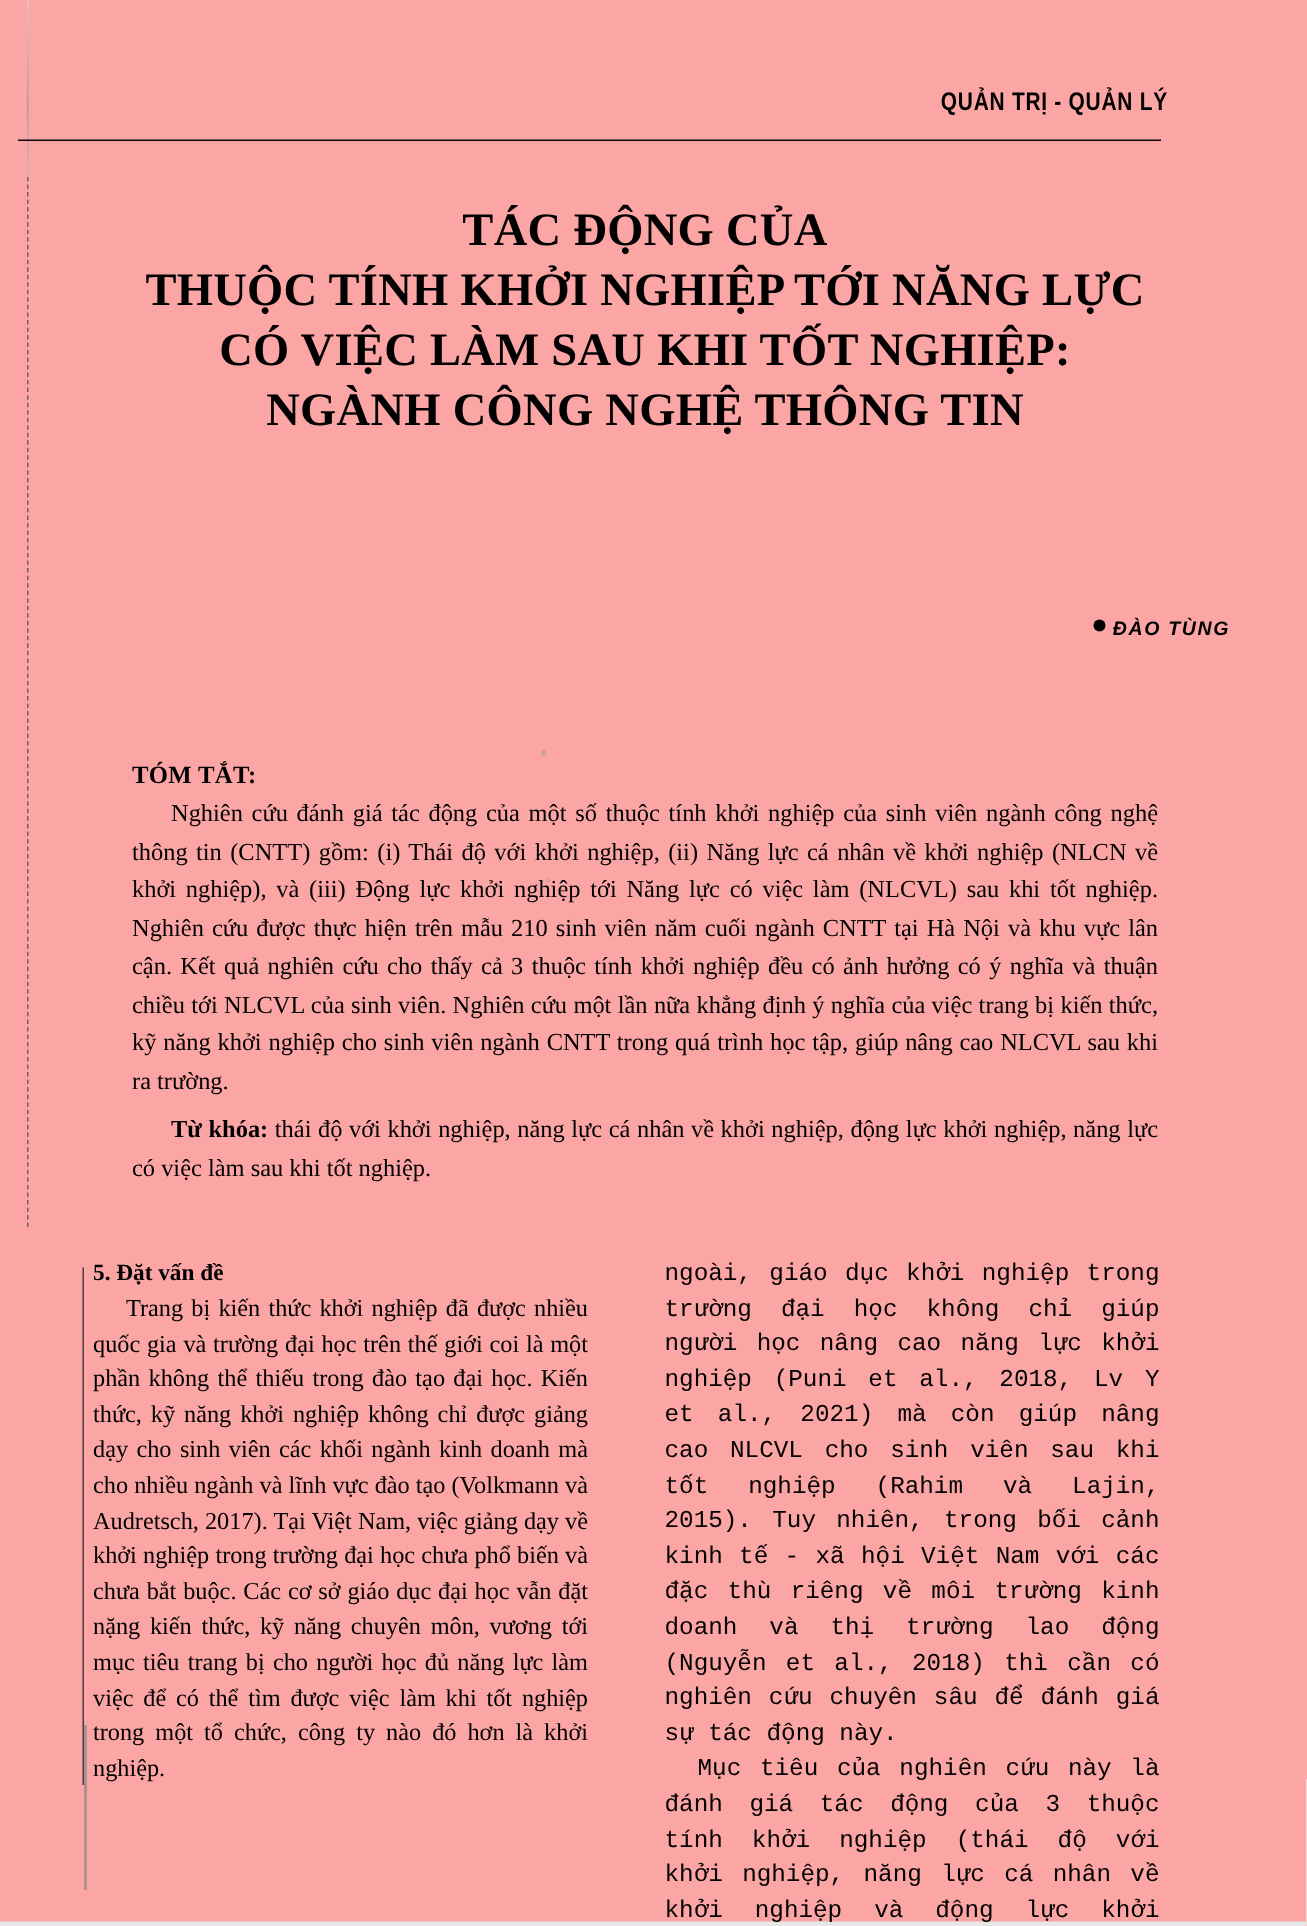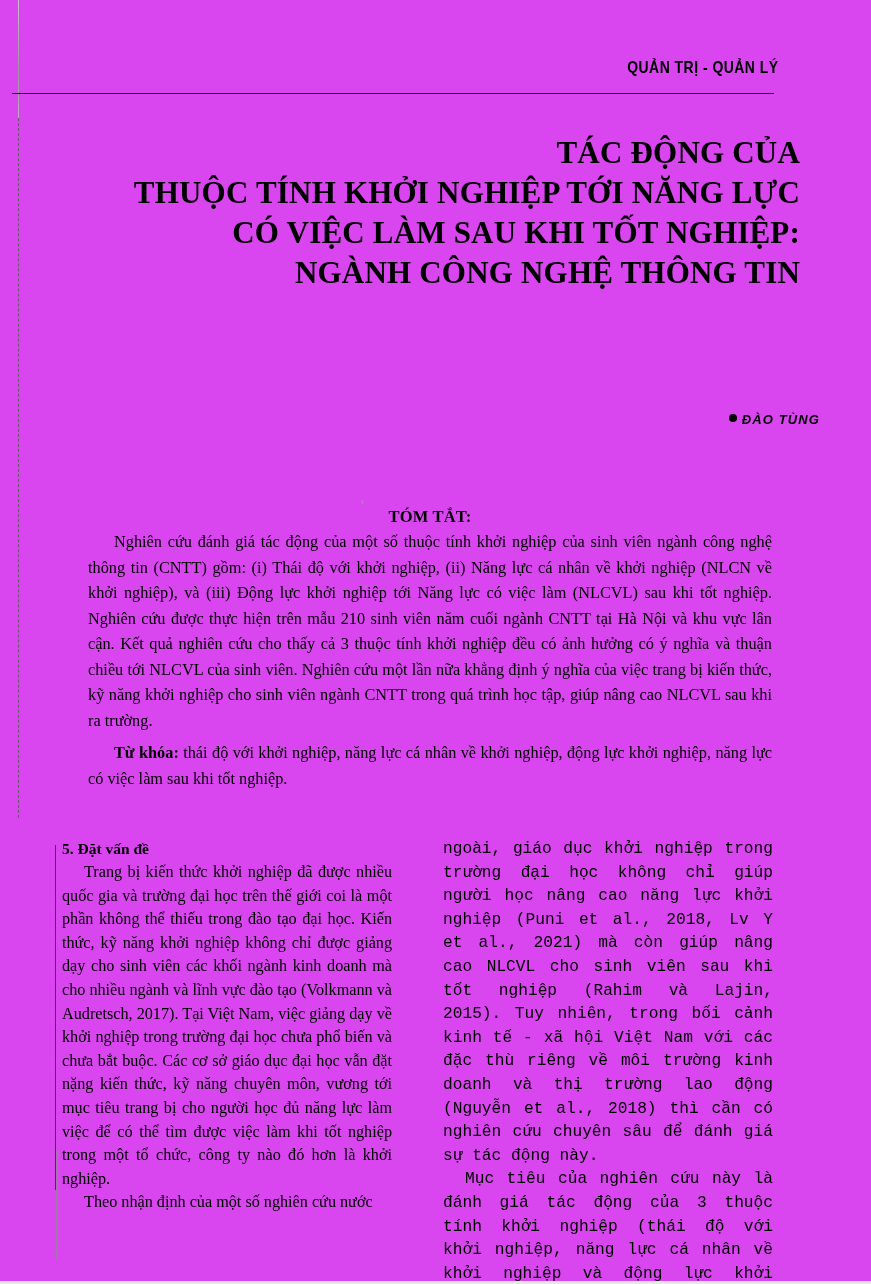--- a/index.html
+++ b/index.html
@@ -4,21 +4,21 @@
 <style>
   html, body {
     margin: 0;
     padding: 0;
     background: #ffffff;
   }
   .page {
     position: relative;
     width: 871px;
     height: 1284px;
-    background: #d946ef;
+    background: #fca5a5;
     overflow: hidden;
     font-family: "Liberation Serif", "DejaVu Serif", serif;
     color: #000000;
   }
 
   
   .scan-edge-dash {
     position: absolute;
     left: 18px;
     top: 0px;
@@ -99,21 +99,20 @@
     width: 740px;
     text-align: center;
   }
   .title-block .tline {
     font-family: "Liberation Serif", "DejaVu Serif", serif;
     font-weight: bold;
     font-size: 31px;
     line-height: 40px;
     letter-spacing: .2px;
     white-space: nowrap;
-    text-align: right;
   }
 
   
   .author-row {
     position: absolute;
     left: 0px;
     top: 410px;
     width: 820px;
     text-align: right;
     font-style: italic;
@@ -140,21 +139,20 @@
     position: absolute;
     left: 88px;
     top: 507px;
     width: 684px;
   }
   .abstract-label {
     font-weight: bold;
     font-size: 16.5px;
     letter-spacing: .2px;
     margin-bottom: 2px;
-    text-align: center;
   }
   .abstract-para {
     font-size: 16.3px;
     line-height: 25.5px;
     text-align: justify;
     text-indent: 26px;
     margin: 0;
   }
   .keywords {
     font-size: 16.3px;
@@ -230,21 +228,20 @@
 
   <div class="abstract">
     <div class="abstract-label">TÓM TẮT:</div>
     <p class="abstract-para">Nghiên cứu đánh giá tác động của một số thuộc tính khởi nghiệp của sinh viên ngành công nghệ thông tin (CNTT) gồm: (i) Thái độ với khởi nghiệp, (ii) Năng lực cá nhân về khởi nghiệp (NLCN về khởi nghiệp), và (iii) Động lực khởi nghiệp tới Năng lực có việc làm (NLCVL) sau khi tốt nghiệp. Nghiên cứu được thực hiện trên mẫu 210 sinh viên năm cuối ngành CNTT tại Hà Nội và khu vực lân cận. Kết quả nghiên cứu cho thấy cả 3 thuộc tính khởi nghiệp đều có ảnh hưởng có ý nghĩa và thuận chiều tới NLCVL của sinh viên. Nghiên cứu một lần nữa khẳng định ý nghĩa của việc trang bị kiến thức, kỹ năng khởi nghiệp cho sinh viên ngành CNTT trong quá trình học tập, giúp nâng cao NLCVL sau khi ra trường.</p>
     <p class="keywords"><b>Từ khóa:</b><span> thái độ với khởi nghiệp, năng lực cá nhân về khởi nghiệp, động lực khởi nghiệp, năng lực có việc làm sau khi tốt nghiệp.</span></p>
   </div>
 
   <div class="col col-left">
     <div class="sec-head">5. Đặt vấn đề</div>
     <p class="body-para">Trang bị kiến thức khởi nghiệp đã được nhiều quốc gia và trường đại học trên thế giới coi là một phần không thể thiếu trong đào tạo đại học. Kiến thức, kỹ năng khởi nghiệp không chỉ được giảng dạy cho sinh viên các khối ngành kinh doanh mà cho nhiều ngành và lĩnh vực đào tạo (Volkmann và Audretsch, 2017). Tại Việt Nam, việc giảng dạy về khởi nghiệp trong trường đại học chưa phổ biến và chưa bắt buộc. Các cơ sở giáo dục đại học vẫn đặt nặng kiến thức, kỹ năng chuyên môn, vương tới mục tiêu trang bị cho người học đủ năng lực làm việc để có thể tìm được việc làm khi tốt nghiệp trong một tổ chức, công ty nào đó hơn là khởi nghiệp.</p>
-    <p class="body-para">Theo nhận định của một số nghiên cứu nước</p>
   </div>
 
   <div class="col col-right">
     <p class="body-para" style="text-indent:0;">ngoài, giáo dục khởi nghiệp trong trường đại học không chỉ giúp người học nâng cao năng lực khởi nghiệp (Puni et al., 2018, Lv Y et al., 2021) mà còn giúp nâng cao NLCVL cho sinh viên sau khi tốt nghiệp (Rahim và Lajin, 2015). Tuy nhiên, trong bối cảnh kinh tế - xã hội Việt Nam với các đặc thù riêng về môi trường kinh doanh và thị trường lao động (Nguyễn et al., 2018) thì cần có nghiên cứu chuyên sâu để đánh giá sự tác động này.</p>
     <p class="body-para">Mục tiêu của nghiên cứu này là đánh giá tác động của 3 thuộc tính khởi nghiệp (thái độ với khởi nghiệp, năng lực cá nhân về khởi nghiệp và động lực khởi nghiệp) tới NLCVL của sinh viên sau khi tốt nghiệp trong bối cảnh Việt Nam. Nghiên cứu được thực hiện với các sinh viên năm cuối ngành CNTT.</p>
   </div>
 
 
 </div>
 

